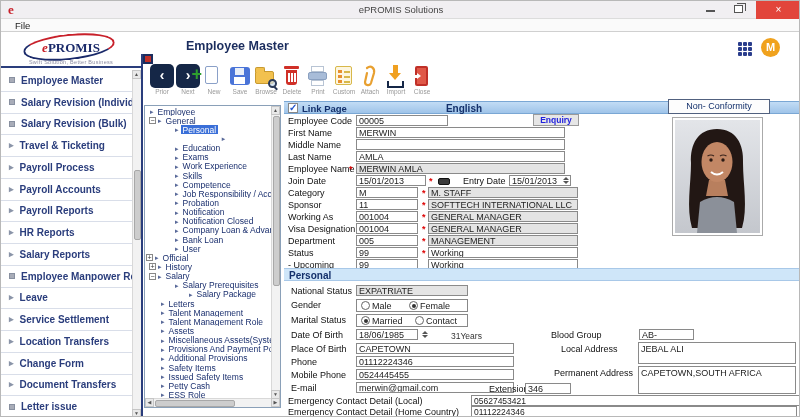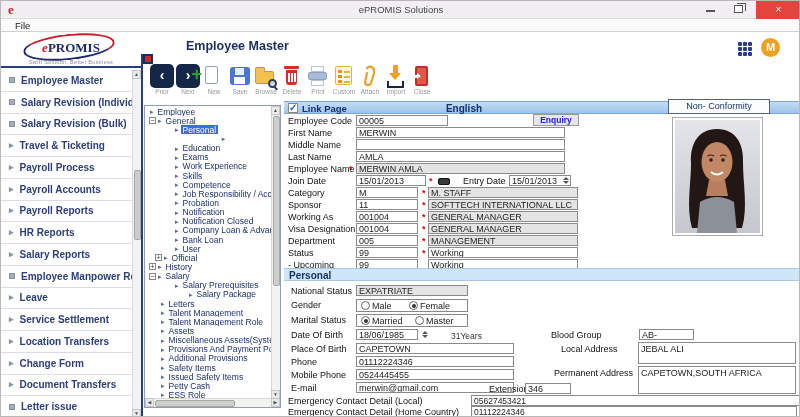--- a/index.html
+++ b/index.html
@@ -364,21 +364,21 @@
           <span class="tlabel">Company Loan &amp; Advan</span>
         </div>
         <div class="tree-item" style="padding-left: 29px;">
           <span class="tarrow">▸</span>
           <span class="tlabel">Bank Loan</span>
         </div>
         <div class="tree-item" style="padding-left: 29px;">
           <span class="tarrow">▸</span>
           <span class="tlabel">User</span>
         </div>
-        <div class="tree-item" style="padding-left: 9px;">
+        <div class="tree-item" style="padding-left: 0;">
           <span class="tbox">+</span>
           <span class="tarrow">▸</span>
           <span class="tlabel">Official</span>
         </div>
         <div class="tree-item" style="padding-left: 3px;">
           <span class="tbox">+</span>
           <span class="tarrow">▸</span>
           <span class="tlabel">History</span>
         </div>
         <div class="tree-item" style="padding-left: 3px;">
@@ -559,21 +559,21 @@
     </div>
     <div class="frow" style="top:213px;height:14px">
       <span class="flbl plbl">Marital Status</span>
       <div class="rgroup">
         <span class="ropt" style="left:4px">
             <span class="radio on"></span>
             <span>Married</span>
           </span>
         <span class="ropt" style="left:58px">
             <span class="radio"></span>
-            <span>Master</span>
+            <span>Contact</span>
           </span>
       </div>
     </div>
     <div class="frow" style="top:228px">
       <span class="flbl plbl">Date Of Birth</span>
       <span class="inp" style="left:72px;width:62px">18/06/1985</span>
       <span class="spin" style="left:136px">
           <i class="su"></i>
           <i class="sd"></i>
         </span>

